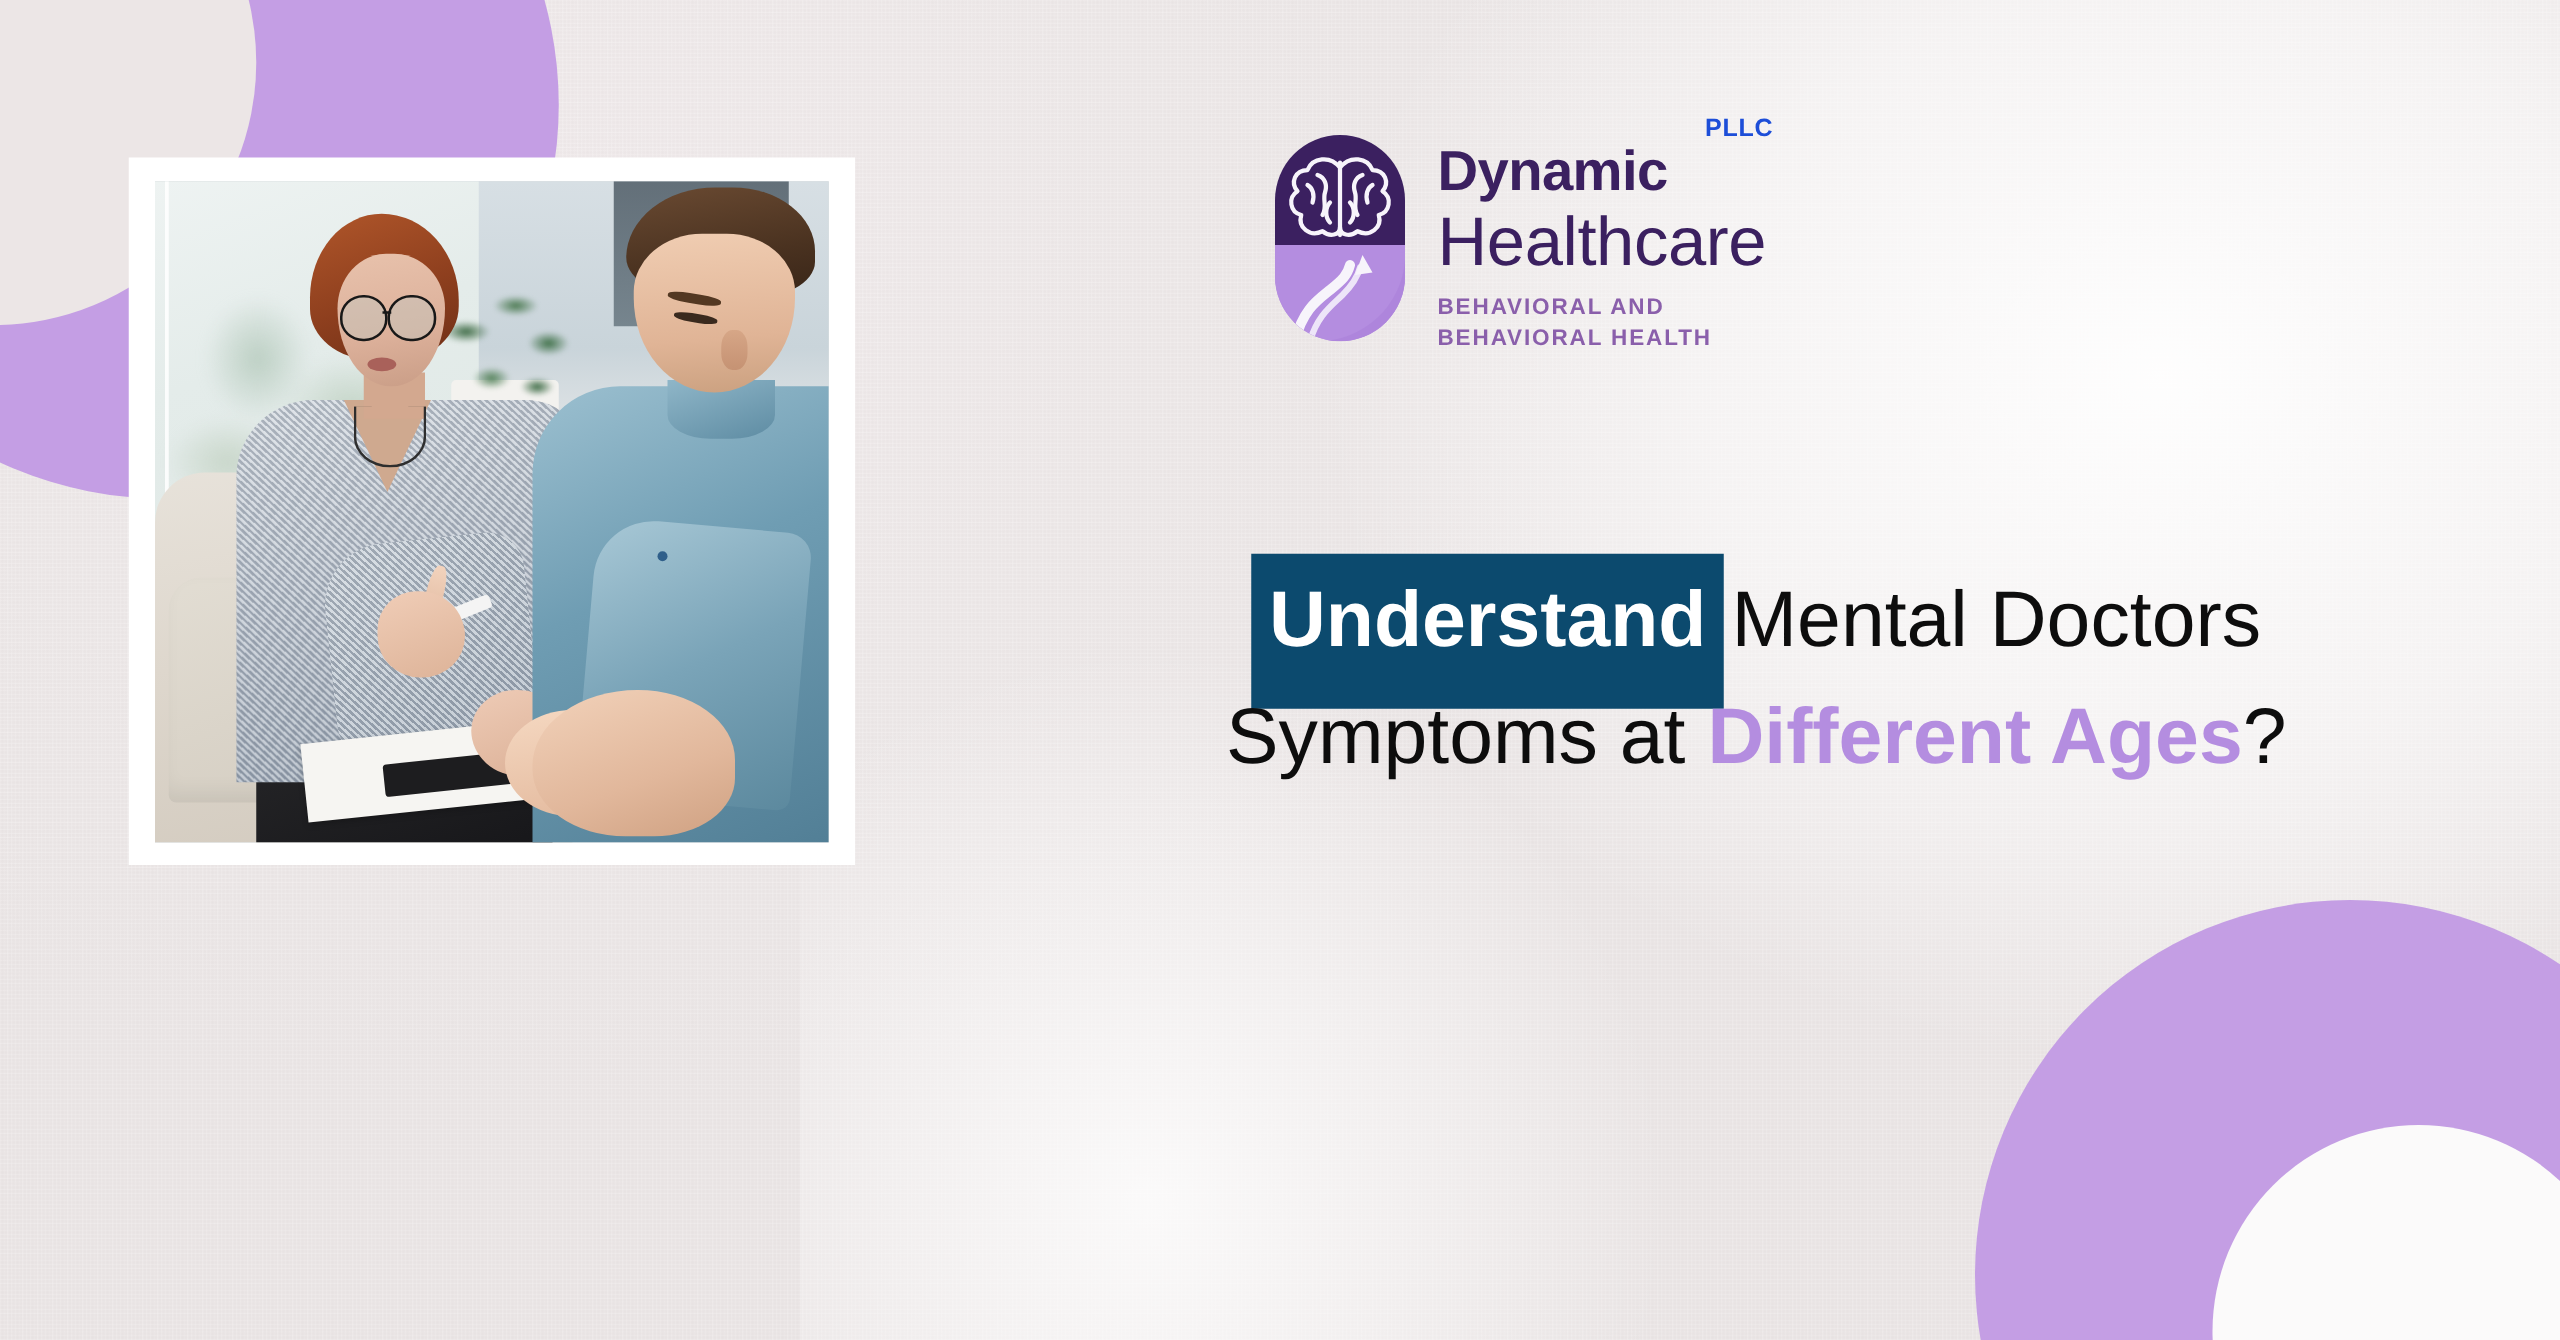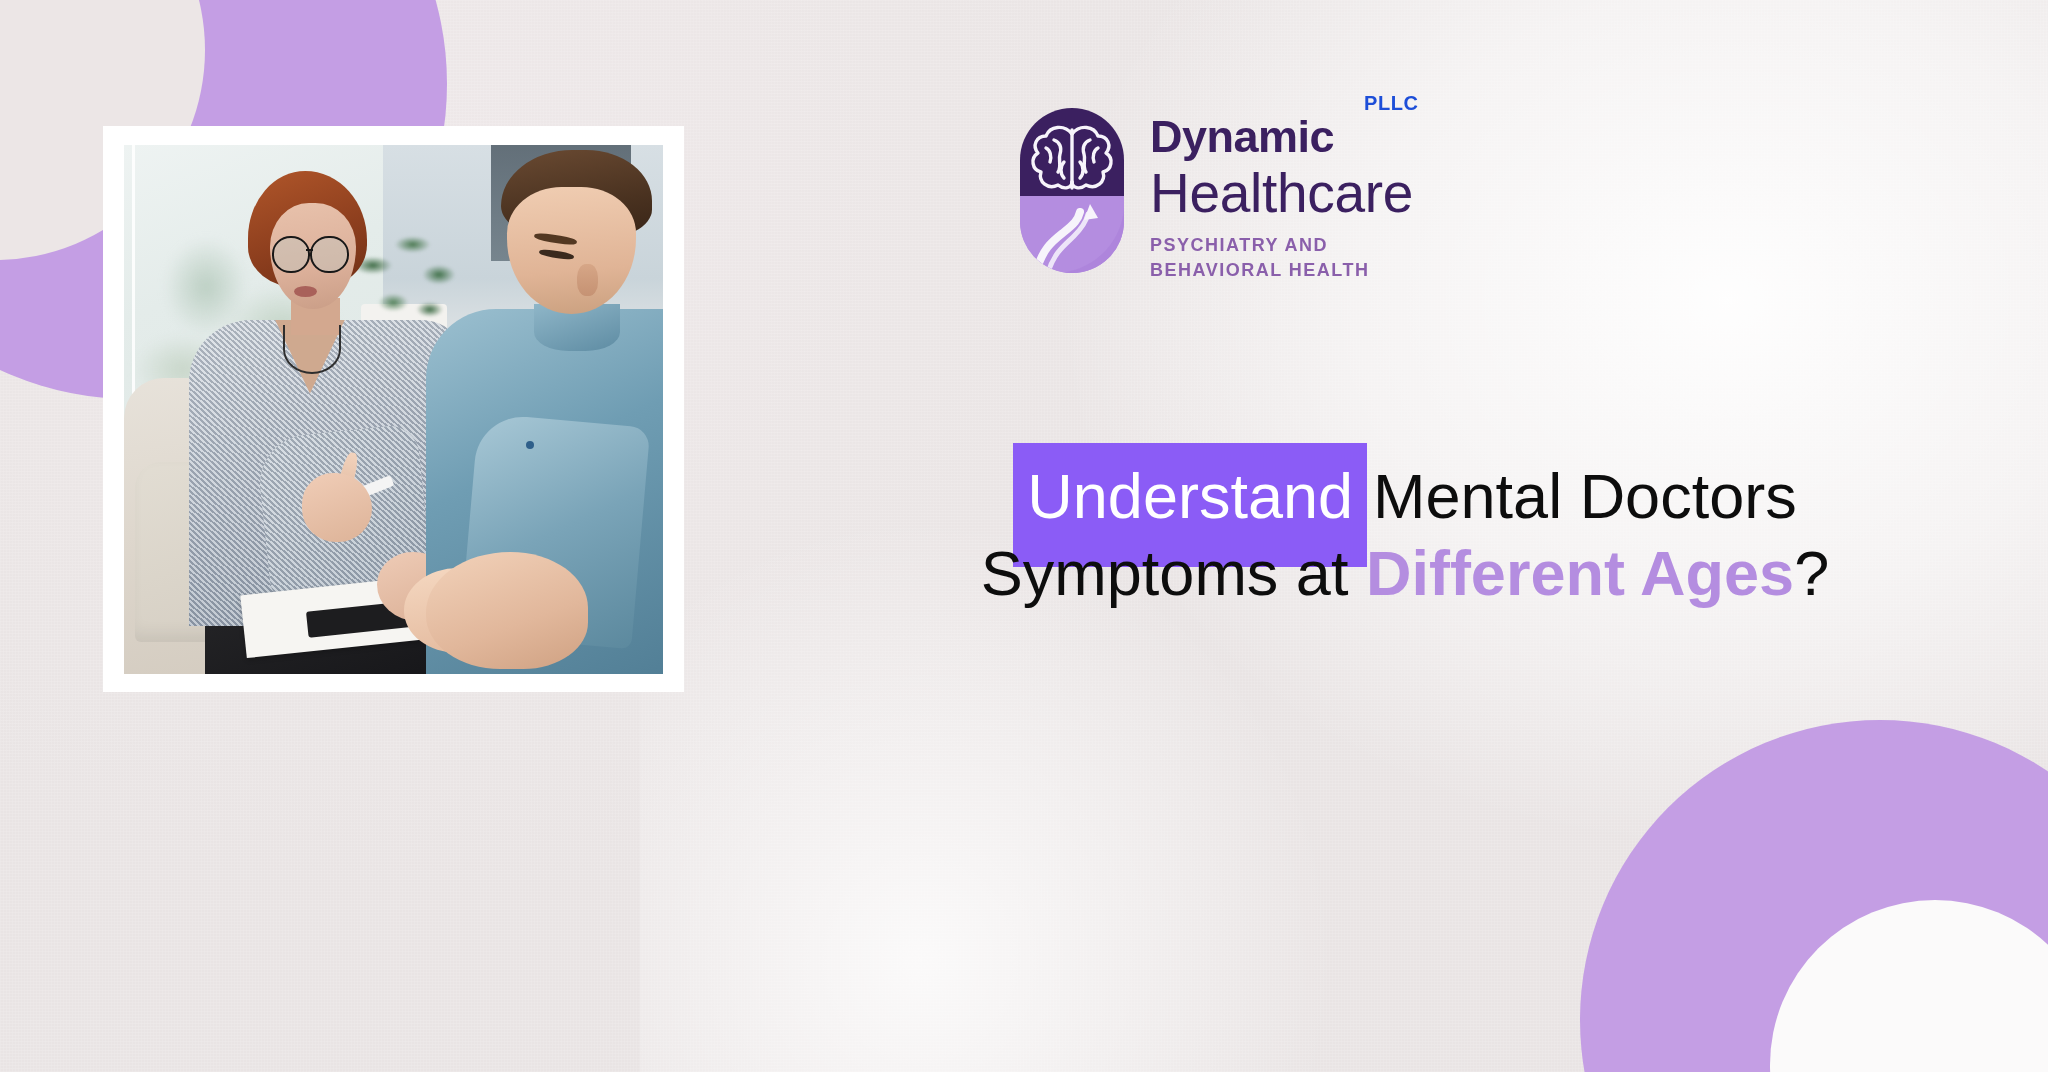--- a/index.html
+++ b/index.html
@@ -374,25 +374,25 @@
     text-align: center;
   }
   .hl-line {
     font-size: 63px;
     line-height: 1.12;
     color: #0d0d0d;
     font-weight: 400;
     white-space: nowrap;
   }
   .hl-line-2 { margin-top: 6px; }
-  .hl-line-3 { margin-top: 6px; }
+  .hl-line-3 { margin-top: 22px; }
   .hl-highlight {
-    background: #8b5cf6;
+    background: #0c4a6e;
     color: #ffffff;
-    font-weight: 400;
+    font-weight: 700;
     padding: 18px 14px 36px 14px;
     margin-right: 6px;
   }
   .hl-accent {
     color: #b48de0;
     font-weight: 700;
   }
   .hl-q { color: #0d0d0d; font-weight: 400; }
 </style>
 </head>
@@ -489,21 +489,21 @@
         </g>
       </svg>
     </div>
     <div class="logo-text">
       <span class="logo-dynamic-row">
         <span class="logo-dynamic">Dynamic</span>
         <span class="logo-pllc">PLLC</span>
       </span>
       <span class="logo-healthcare">Healthcare</span>
       <span class="logo-tagline">
-        <span>PSYCHIATRY AND</span><br>
+        <span>BEHAVIORAL AND</span><br>
         <span>BEHAVIORAL HEALTH</span>
       </span>
     </div>
   </div>
 
   <div class="headline">
     <div class="hl-line hl-line-2"><span class="hl-highlight">Understand</span><span>Mental Doctors</span></div>
     <div class="hl-line hl-line-3"><span>Symptoms at </span><span class="hl-accent">Different Ages</span><span class="hl-q">?</span></div>
   </div>
 

